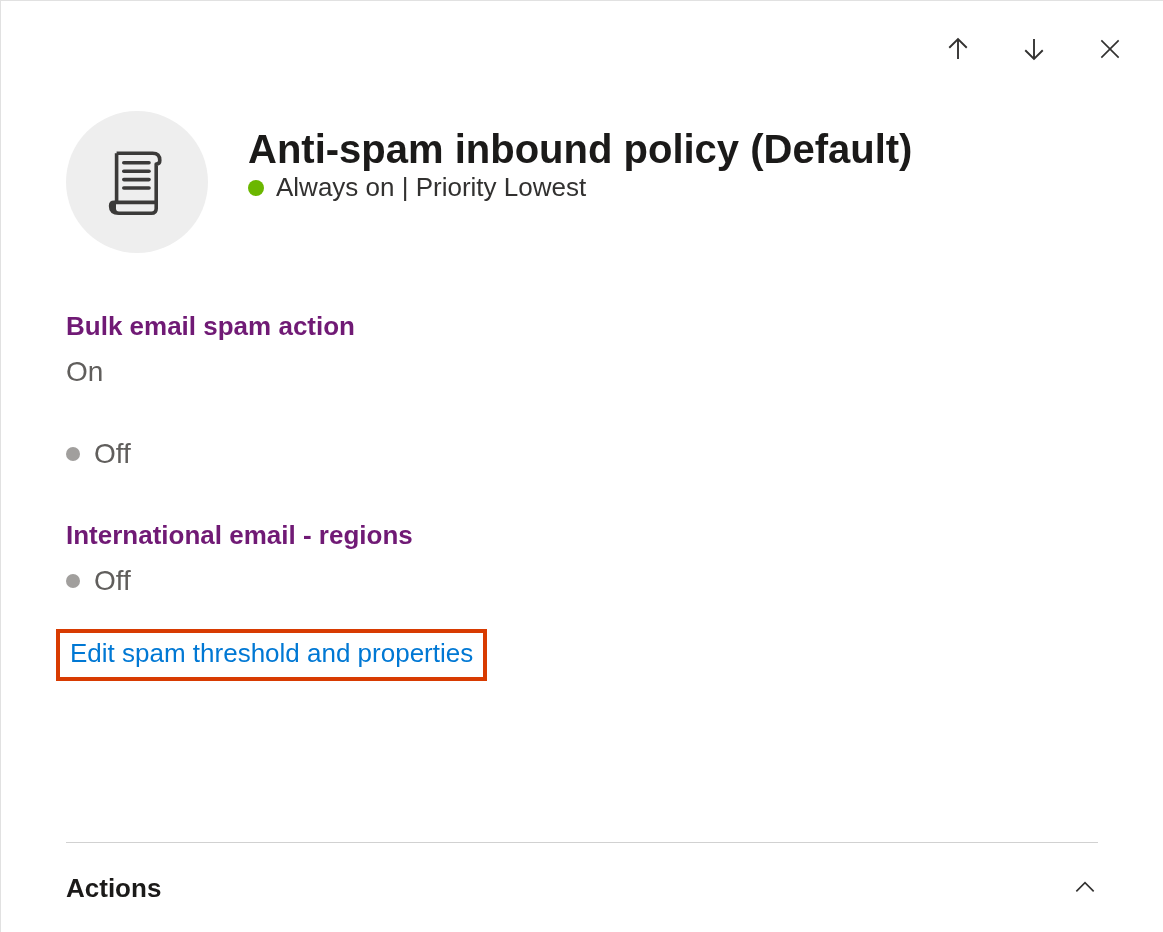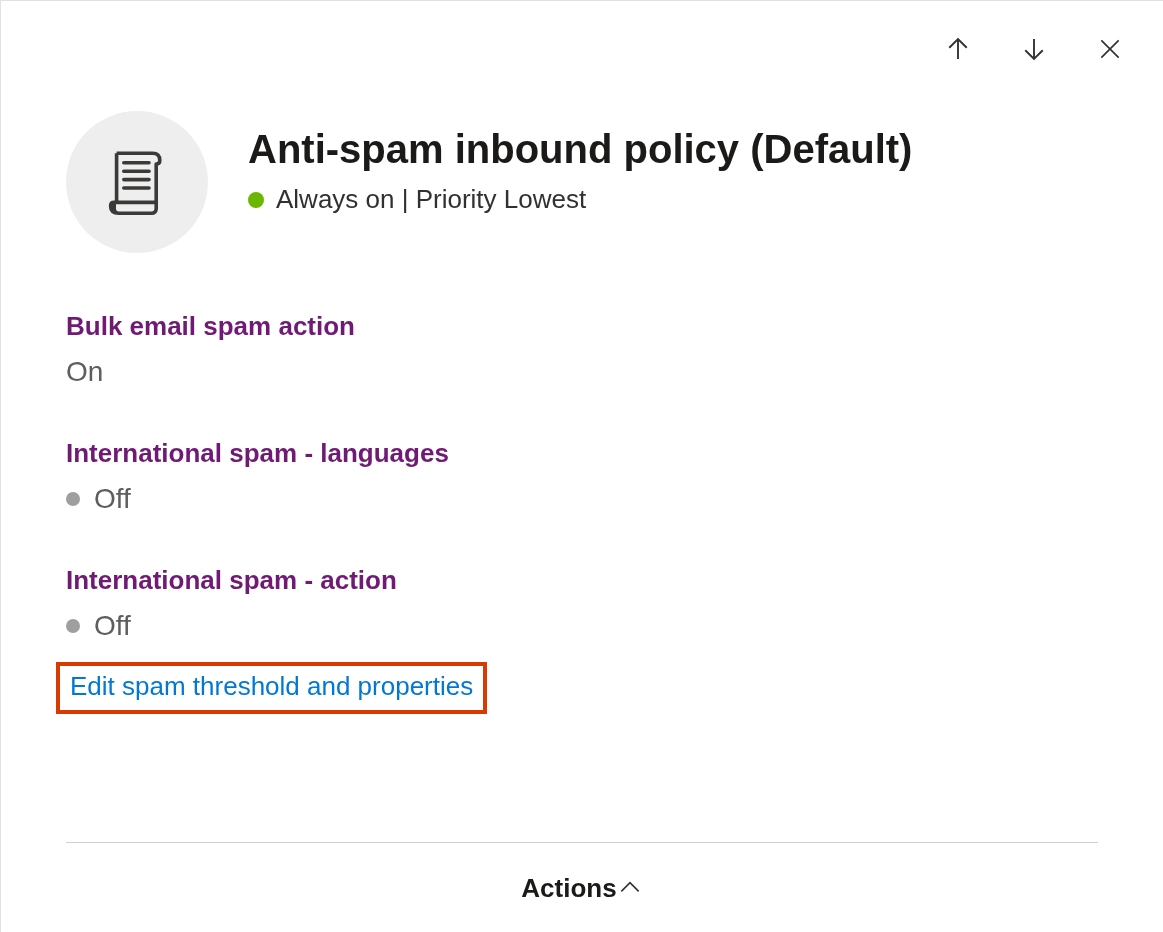--- a/index.html
+++ b/index.html
@@ -64,21 +64,20 @@
       width: 60px;
       height: 68px;
     }
     .header-text {
       padding-top: 16px;
     }
     .page-title {
       font-size: 40px;
       font-weight: 700;
       color: #1b1a19;
-      margin-bottom: 12px;
     }
     .status-line {
       display: flex;
       align-items: center;
       font-size: 26px;
       color: #323130;
       font-weight: 400;
       text-align: right;
     }
     .status-dot {
@@ -114,38 +113,38 @@
       width: 14px;
       height: 14px;
       background: #a19f9d;
       border-radius: 50%;
       margin-right: 14px;
     }
     .edit-link-container {
       border: 4px solid #d83b01;
       display: inline-block;
       padding: 5px 10px 8px 10px;
-      margin-top: 0;
+      margin-top: 12px;
       margin-left: -10px;
     }
     .edit-link {
       color: #0078d4;
       font-size: 26px;
       font-weight: 400;
       cursor: pointer;
     }
     .actions-row {
       position: absolute;
       bottom: 28px;
       left: 65px;
       right: 65px;
       border-top: 1px solid #d1d1d1;
       padding-top: 30px;
       display: flex;
-      justify-content: center;
+      justify-content: space-between;
       align-items: center;
     }
     .actions-label {
       font-size: 26px;
       font-weight: 600;
       color: #1b1a19;
     }
     .chevron-up svg {
       width: 26px;
       height: 26px;
@@ -196,29 +195,28 @@
 
 <div class="content-section">
   <div class="setting-block">
     <div class="setting-label">Bulk email spam action</div>
     <div class="setting-value">
       <span>On</span>
     </div>
   </div>
 
   <div class="setting-block">
-    <div class="setting-label">International spam - languages</div>
     <div class="setting-value">
       <span class="off-dot"></span>
       <span>Off</span>
     </div>
   </div>
 
   <div class="setting-block" style="margin-bottom:20px;">
-    <div class="setting-label">International spam - action</div>
+    <div class="setting-label">International email - regions</div>
     <div class="setting-value">
       <span class="off-dot"></span>
       <span>Off</span>
     </div>
   </div>
 
   <div class="edit-link-container">
     <span class="edit-link">Edit spam threshold and properties</span>
   </div>
 </div>

